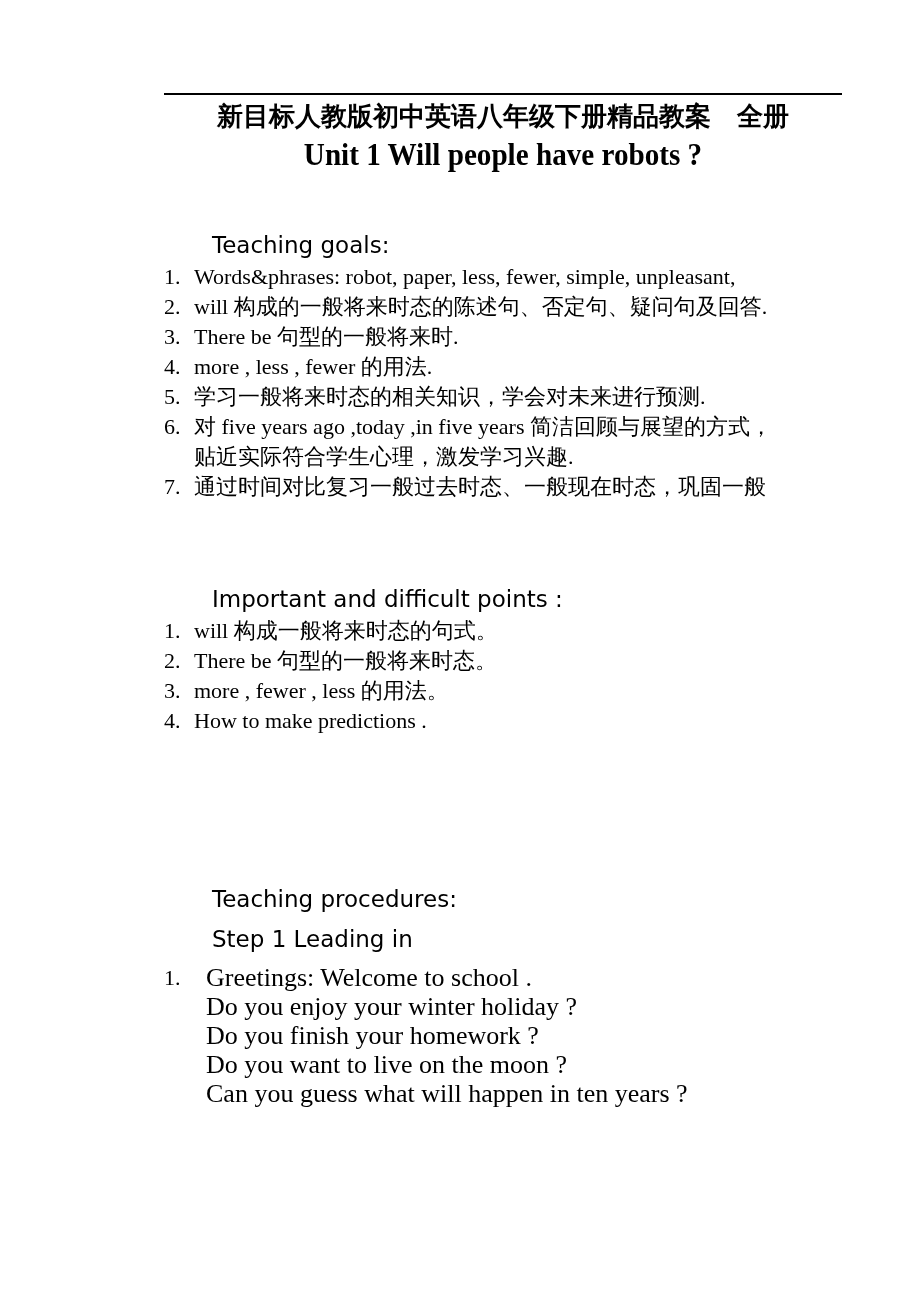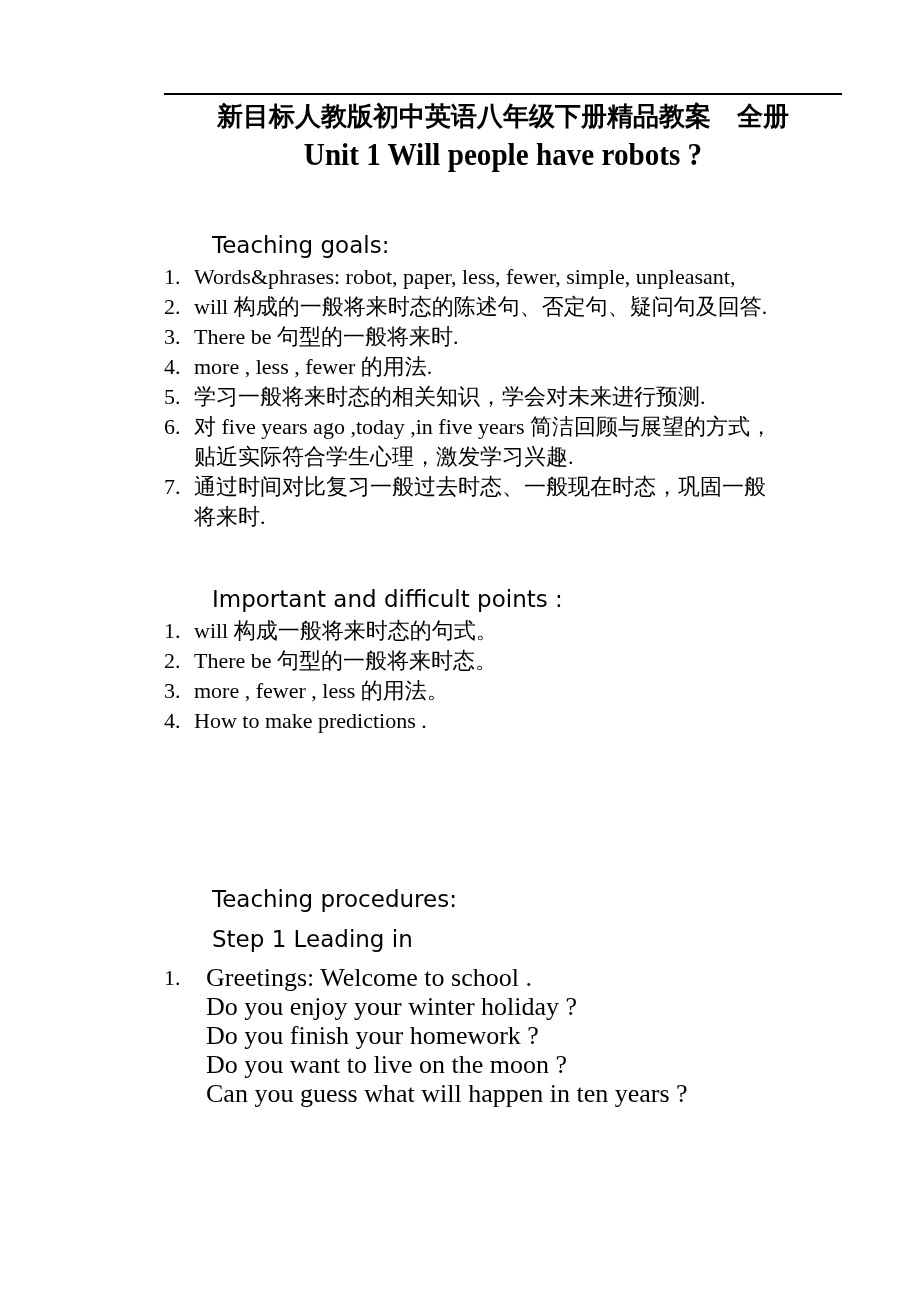--- a/index.html
+++ b/index.html
@@ -186,21 +186,20 @@
       <span class="txt">
         <span class="cont">对 five years ago ,today ,in five years  简洁回顾与展望的方式，</span>
         <span class="cont">贴近实际符合学生心理，激发学习兴趣.</span>
       </span>
     </div>
 
     <div class="li">
       <span class="num">7.</span>
       <span class="txt">
         <span class="cont">通过时间对比复习一般过去时态、一般现在时态，巩固一般</span>
-        <span class="cont">将来时.</span>
       </span>
     </div>
 
   </div>
 
   <div class="sec-head" style="top:585px;">Important and difficult points :</div>
 
   <div class="list" style="top:616px;">
 
     <div class="li">

